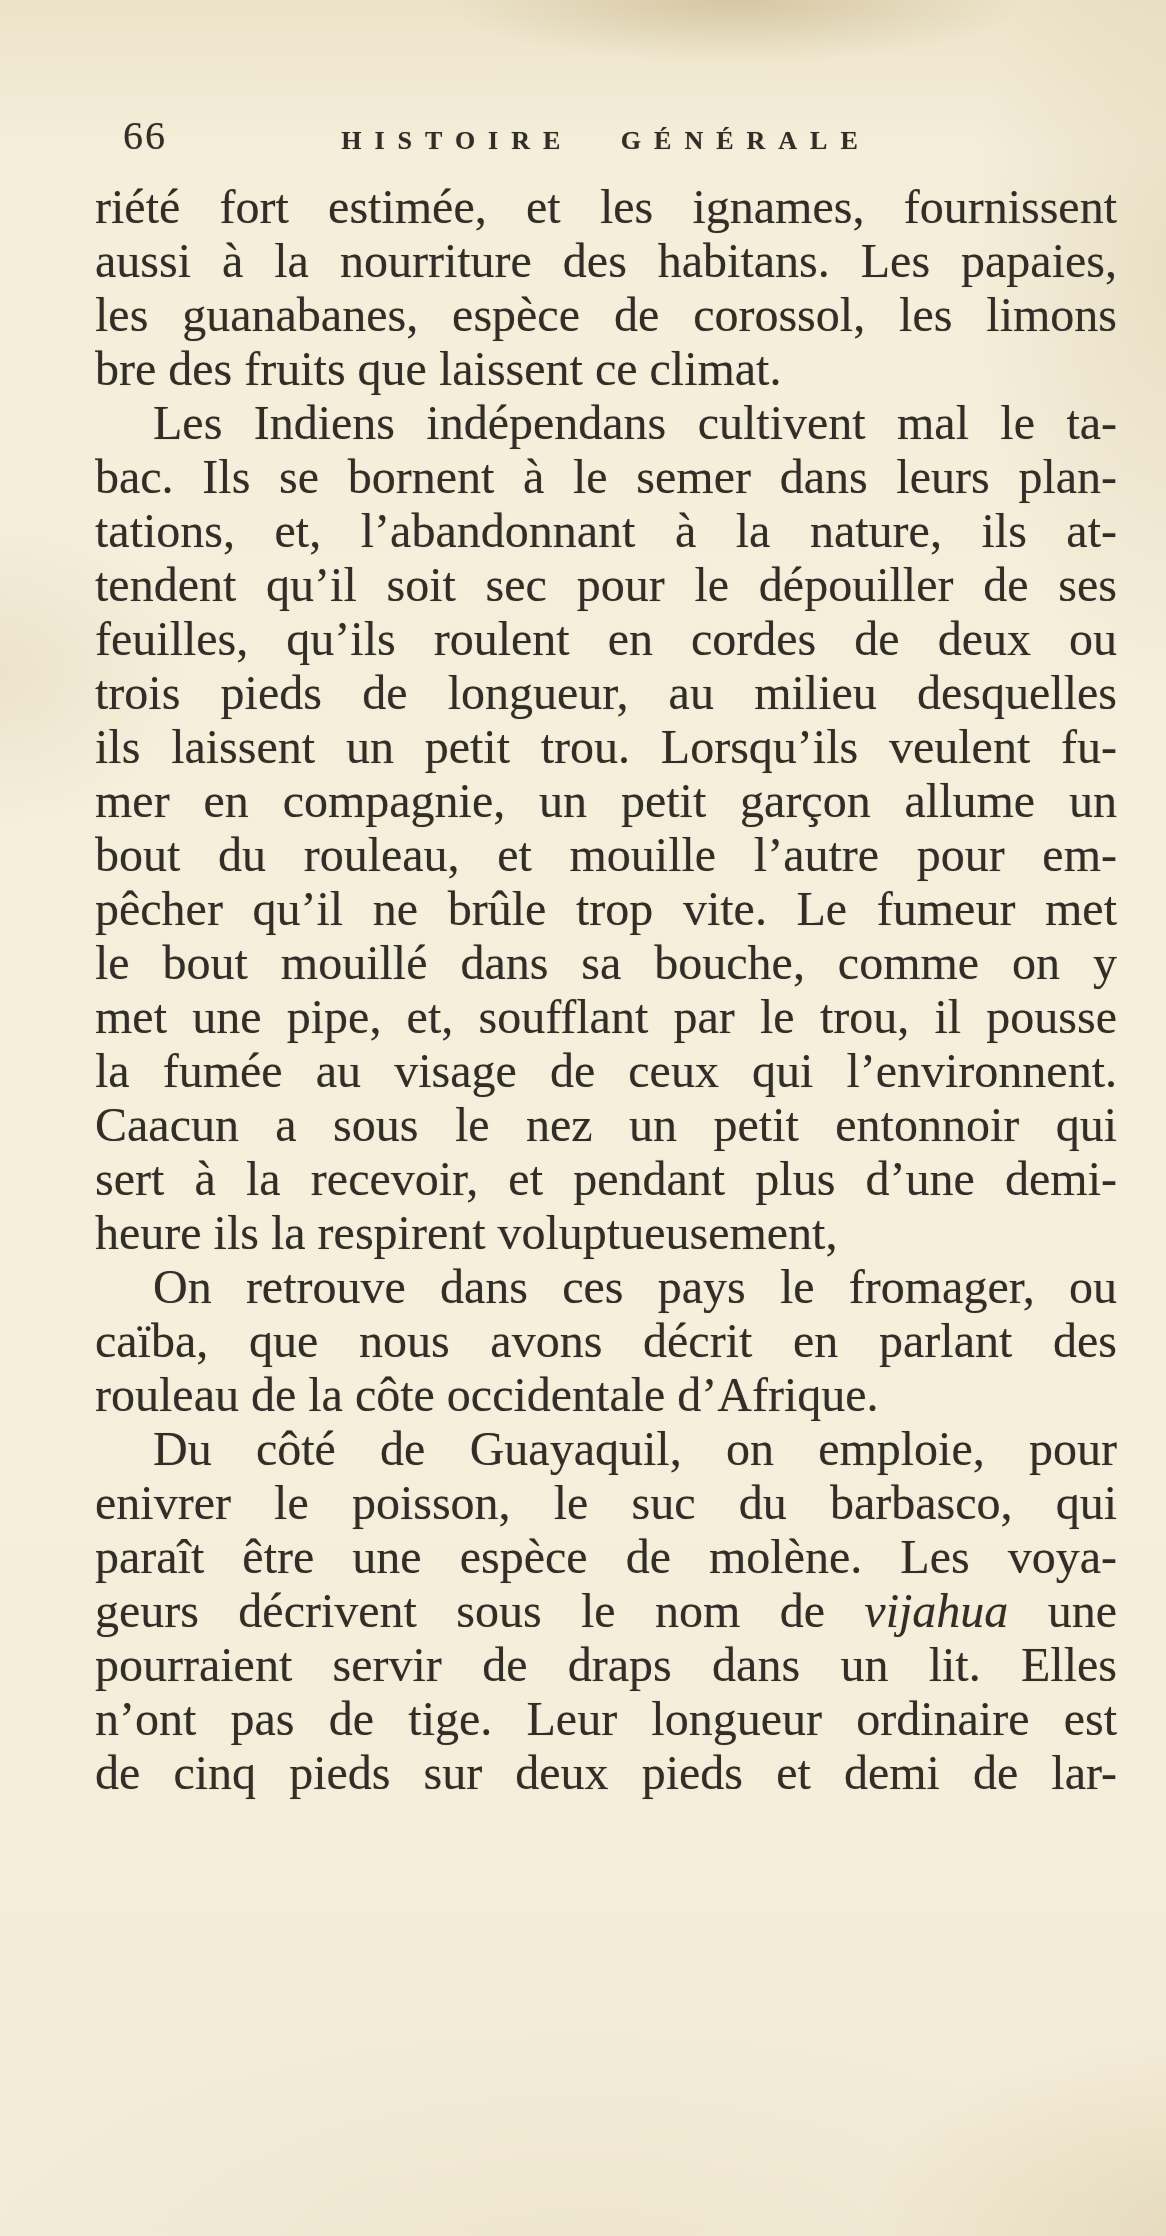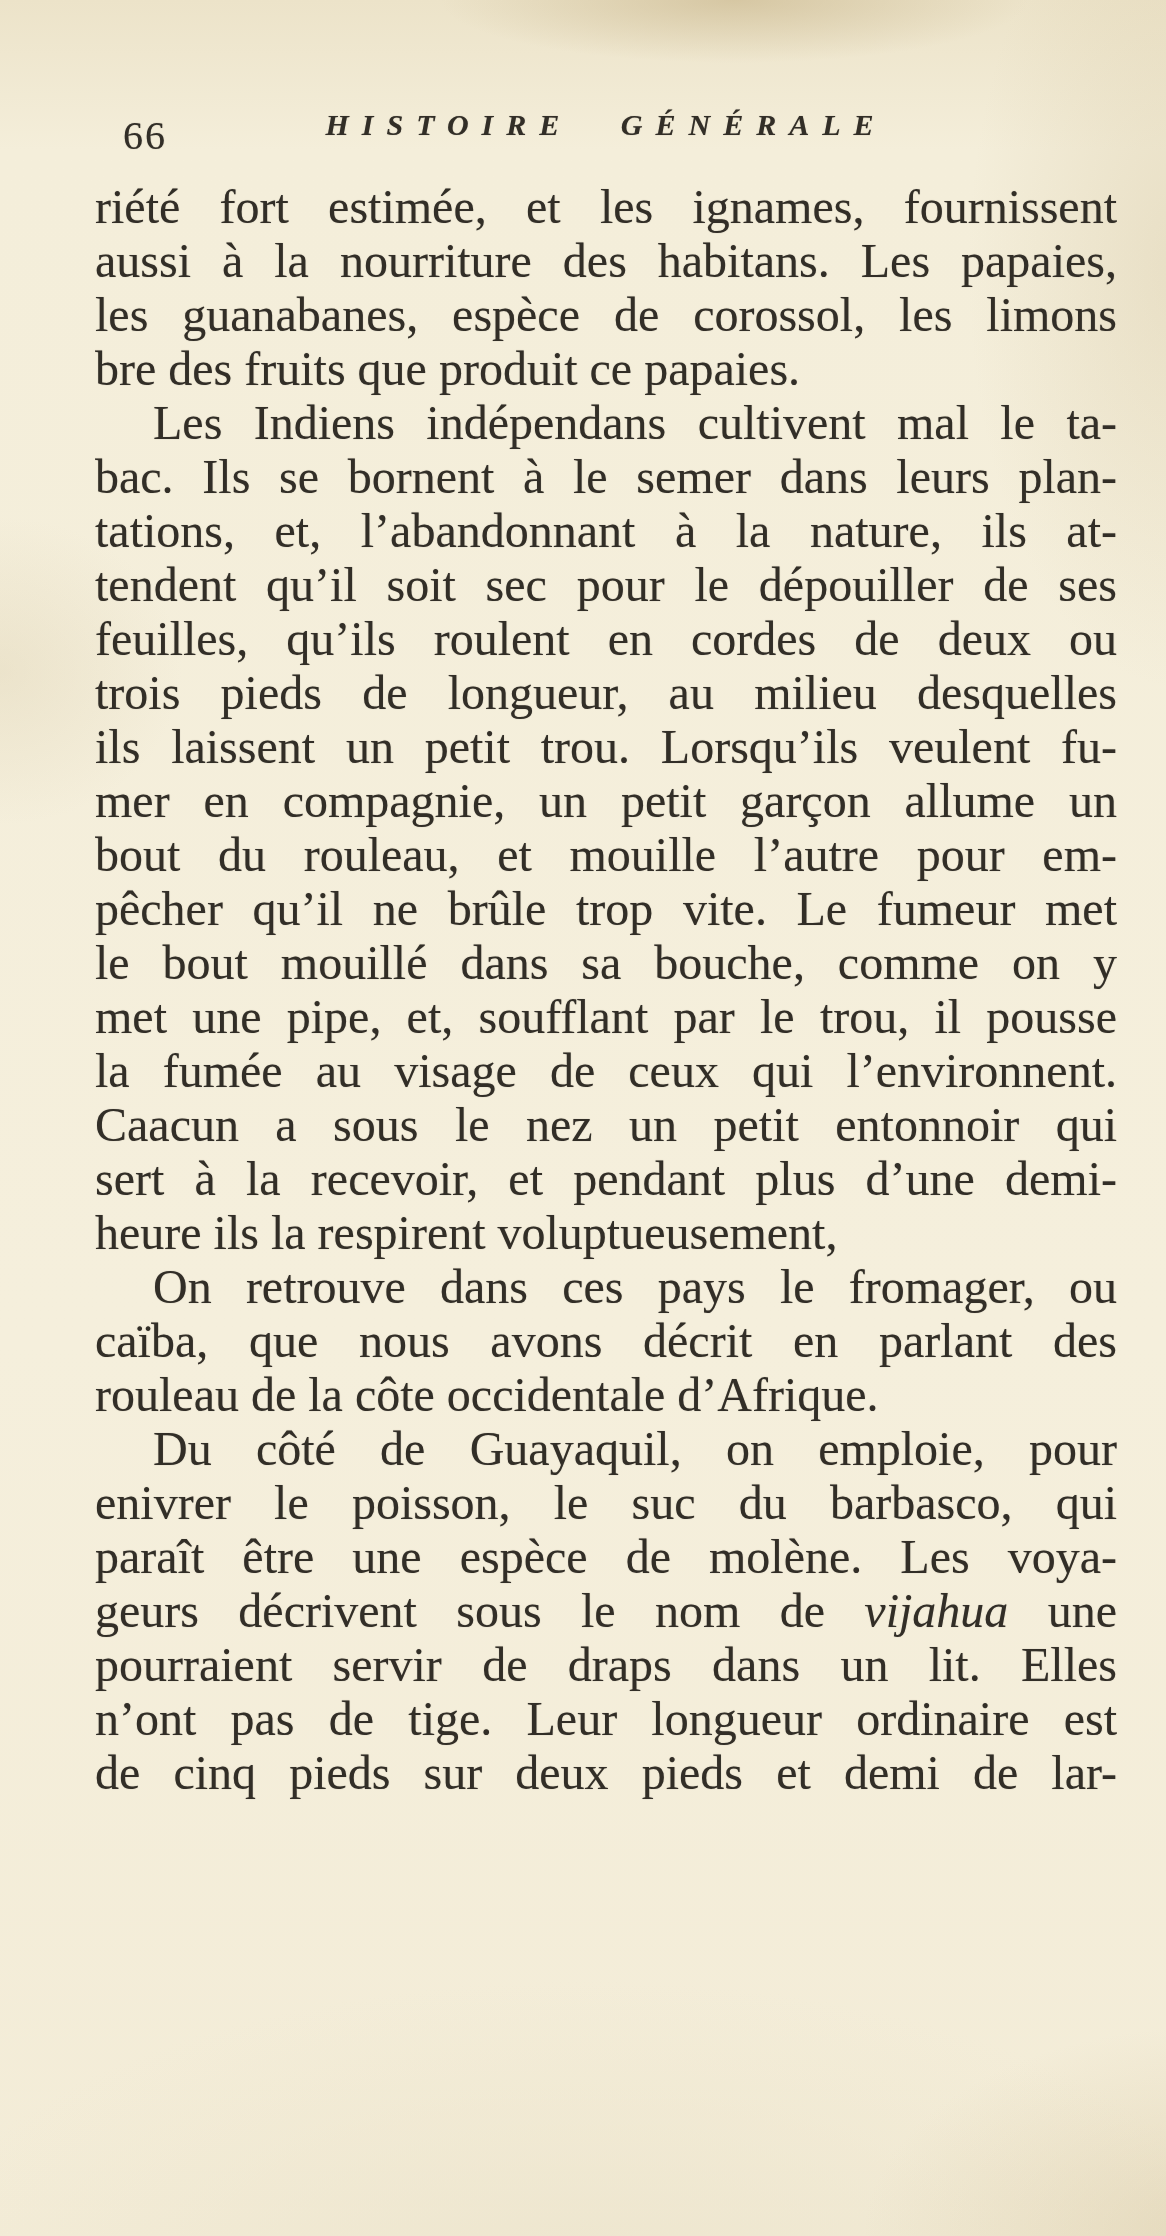--- a/index.html
+++ b/index.html
@@ -36,28 +36,27 @@
     top: 2px;
     font-size: 40px;
     letter-spacing: 2px;
     text-shadow: 0 0 1px rgba(50,46,39,0.45);
     margin-top: 8px;
   }
   .running-title {
     position: absolute;
     left: 50%;
     transform: translateX(-50%);
-    top: 6px;
-    font-size: 30px;
+    top: 24px;
+    font-size: 26px;
     font-weight: 700;
     letter-spacing: 13px;
     word-spacing: 28px;
     white-space: nowrap;
     text-shadow: 0 0 1px rgba(50,46,39,0.4);
-    font-style: italic;
   }
   .page-body {
     position: absolute;
     top: 180px;
     left: 95px;
     width: 1022px;
   }
   .line {
     height: 54px;
     line-height: 54px;
@@ -84,21 +83,21 @@
 
 <div class="scan-page">
   <div class="page-header">
     <span class="page-number">66</span>
     <span class="running-title">HISTOIRE GÉNÉRALE</span>
   </div>
   <div class="page-body">
       <div class="line">riété fort estimée, et les ignames, fournissent<span class="jfill"></span></div>
       <div class="line">aussi à la nourriture des habitans. Les papaies,<span class="jfill"></span></div>
       <div class="line">les guanabanes, espèce de corossol, les limons<span class="jfill"></span></div>
-      <div class="line para-end">bre des fruits que produit ce papaies.</div>
+      <div class="line para-end">bre des fruits que laissent ce climat.</div>
       <div class="line indent">Les Indiens indépendans cultivent mal le ta-<span class="jfill"></span></div>
       <div class="line">bac. Ils se bornent à le semer dans leurs plan-<span class="jfill"></span></div>
       <div class="line">tations, et, l’abandonnant à la nature, ils at-<span class="jfill"></span></div>
       <div class="line">tendent qu’il soit sec pour le dépouiller de ses<span class="jfill"></span></div>
       <div class="line">feuilles, qu’ils roulent en cordes de deux ou<span class="jfill"></span></div>
       <div class="line">trois pieds de longueur, au milieu desquelles<span class="jfill"></span></div>
       <div class="line">ils laissent un petit trou. Lorsqu’ils veulent fu-<span class="jfill"></span></div>
       <div class="line">mer en compagnie, un petit garçon allume un<span class="jfill"></span></div>
       <div class="line">bout du rouleau, et mouille l’autre pour em-<span class="jfill"></span></div>
       <div class="line">pêcher qu’il ne brûle trop vite. Le fumeur met<span class="jfill"></span></div>

